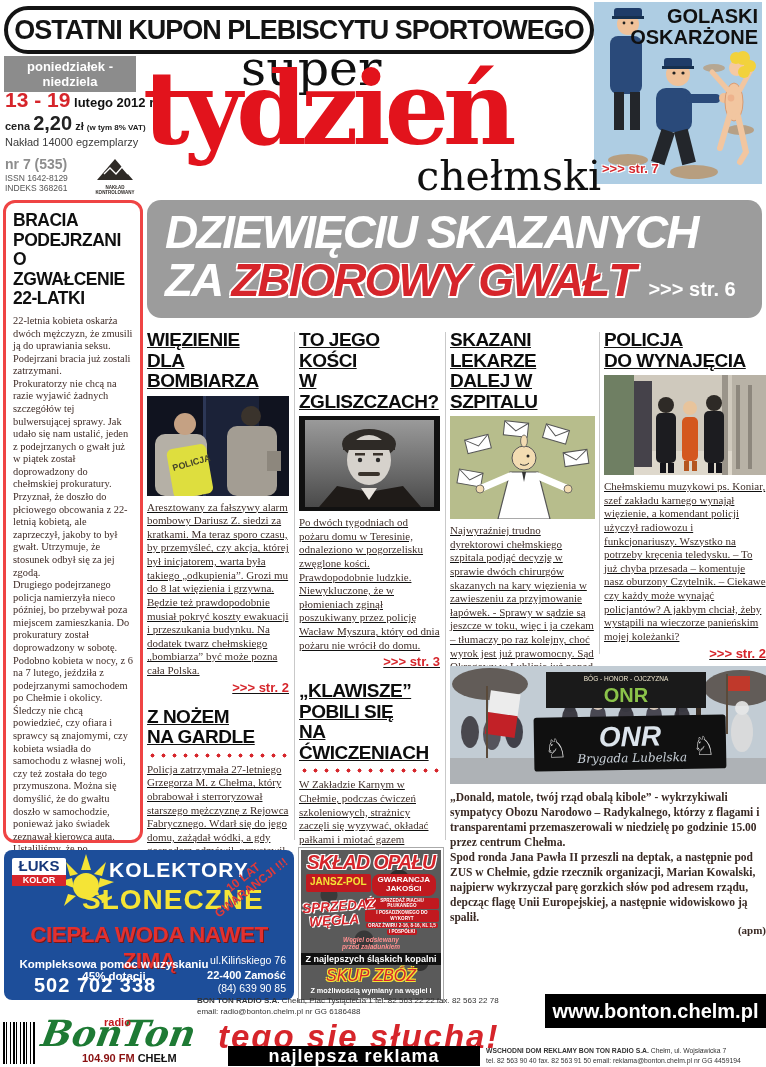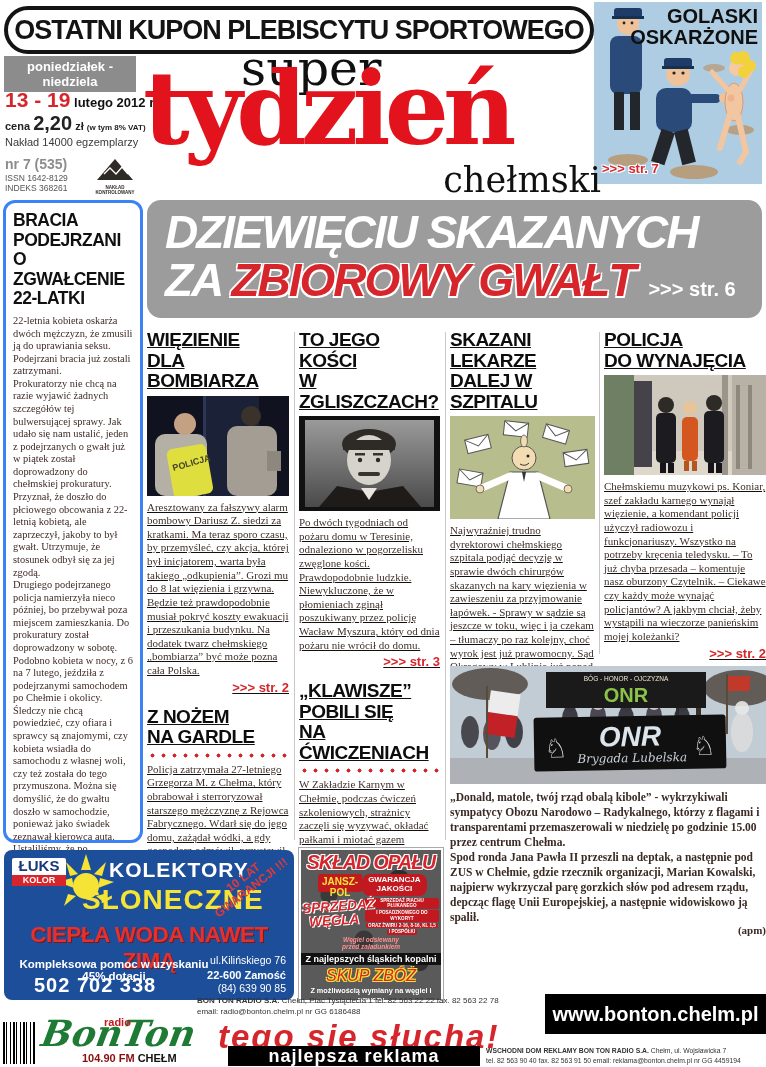--- a/index.html
+++ b/index.html
@@ -32,32 +32,32 @@
   .issue{left:5px;top:156px;font-size:14px;font-weight:bold;color:#8d8d8d;}
   .issn{left:5px;top:173px;font-size:8.5px;color:#555;line-height:1.2;}
   .audit{left:88px;top:158px;width:54px;text-align:center;}
   .audit-label{font-size:4.5px;font-weight:bold;color:#2e2a26;line-height:1.1;}
 
   
   .mast{left:143px;top:44px;width:460px;height:152px;}
   .mast-super{position:absolute;left:98px;top:-4px;font-family:"DejaVu Serif",serif;font-size:49px;color:#101010;}
   .mast-tydzien{position:absolute;left:0px;top:14px;font-family:"DejaVu Serif",serif;font-weight:bold;
     font-size:101px;letter-spacing:-6px;color:#e2131c;line-height:1;}
-  .mast-chelmski{position:absolute;right:2px;bottom:-4px;font-family:"DejaVu Serif",serif;font-size:35px;color:#101010;}
+  .mast-chelmski{position:absolute;right:2px;bottom:-4px;font-family:"DejaVu Serif",serif;font-size:41px;color:#101010;}
 
   
   .lead{left:147px;top:200px;width:615px;height:118px;background:#9c9c9c;border-radius:14px;
     padding:8px 18px;box-sizing:border-box;}
   .lead-l1{font-style:italic;font-weight:bold;font-size:46px;letter-spacing:-2px;color:#fff;line-height:1.05;}
   .lead-l2{font-style:italic;font-weight:bold;font-size:46px;letter-spacing:-2px;color:#fff;line-height:1.05;}
   .lead-red{color:#d6252b;text-shadow:1.5px 1.5px 0 #fff,-1.5px -1.5px 0 #fff,1.5px -1.5px 0 #fff,-1.5px 1.5px 0 #fff;}
   .lead-ref{font-size:20px;font-style:normal;letter-spacing:0;margin-left:14px;color:#fff;font-weight:bold;}
 
   
-  .sidebar{left:3px;top:200px;width:140px;height:643px;border:3px solid #3b82f6;border-radius:12px;
+  .sidebar{left:3px;top:200px;width:140px;height:643px;border:3px solid #ef4444;border-radius:12px;
     box-sizing:border-box;padding:8px 7px;background:#fff;}
   .sb-title{font-weight:bold;font-size:17.5px;letter-spacing:-0.5px;line-height:1.12;color:#101010;}
   .sb-body{margin-top:6px;font-family:"Liberation Serif",serif;font-size:10.4px;line-height:1.21;color:#3f2b26;}
   .sb-byline{text-align:right;font-family:"Liberation Serif",serif;font-size:10.5px;color:#3f2b26;}
 
   
   .vrule{width:1px;background:#c9c9c9;}
   .col{box-sizing:border-box;text-decoration:underline;}
   .col-head{font-weight:bold;font-size:19px;letter-spacing:-0.5px;line-height:1.08;color:#0d0d0d;}
   .body-txt{font-family:"Liberation Serif",serif;font-size:11px;line-height:1.24;color:#41302a;margin-top:5px;}
@@ -90,37 +90,37 @@
   
   .ad-coal{left:299px;top:848px;width:144px;height:154px;box-sizing:border-box;border:2px solid #fff;
     outline:1px solid #aaa;background:
       radial-gradient(circle at 20% 30%,#3a3a3a 0 8px,transparent 9px),
       radial-gradient(circle at 70% 20%,#2e2e2e 0 10px,transparent 11px),
       radial-gradient(circle at 45% 60%,#383838 0 9px,transparent 10px),
       radial-gradient(circle at 85% 75%,#303030 0 8px,transparent 9px),
       #5a5a5a;overflow:hidden;text-align:center;}
   .coal-title{font-style:italic;font-weight:bold;font-size:19.5px;letter-spacing:-1px;color:#d6252b;
     text-shadow:1px 1px 0 #fff,-1px -1px 0 #fff,1px -1px 0 #fff,-1px 1px 0 #fff;margin-top:1px;}
-  .coal-row{display:flex;justify-content:space-between;padding:0 17px;}
+  .coal-row{display:flex;justify-content:space-between;padding:0 5px;}
   .coal-jansz{background:#c1191f;color:#f5e436;font-weight:bold;font-size:10px;padding:2px 4px;border-radius:2px;height:14px;}
   .coal-guar{background:#c1191f;color:#fff;font-weight:bold;font-size:8px;line-height:1.1;padding:2px 6px;border-radius:8px;}
   .coal-row2{display:flex;padding:0 2px;margin-top:1px;}
   .coal-sale{font-style:italic;font-weight:bold;font-size:13.5px;line-height:1;color:#d6252b;
     text-shadow:1px 1px 0 #fff,-1px -1px 0 #fff;width:62px;transform:rotate(-4deg);margin-top:3px;}
   .coal-small{flex:1;font-size:4.6px;font-weight:bold;color:#fff;line-height:1.25;}
   .coal-small span{background:#c1191f;padding:0 2px;display:inline-block;margin-top:1px;border-radius:2px;}
   .coal-sift{font-style:italic;font-weight:bold;font-size:6.5px;color:#ff8f8f;line-height:1.15;margin-top:1px;}
   .coal-best{background:#111;color:#fff;font-weight:bold;font-size:9px;padding:1px 0;margin-top:2px;}
   .coal-skup{font-style:italic;font-weight:normal;font-size:16px;color:#d6252b;line-height:1.1;
     text-shadow:1px 1px 0 #f5e436,-1px -1px 0 #f5e436,1px -1px 0 #f5e436,-1px 1px 0 #f5e436;margin-top:2px;}
   .coal-exch{color:#fff;font-weight:bold;font-size:7.3px;margin-top:1px;}
 
   
   .radio-contact{left:197px;top:996px;width:345px;font-size:8px;color:#333;line-height:1.35;}
-  .url-box{left:545px;top:994px;width:221px;height:40px;background:#000;color:#fff;display:flex;align-items:center;
+  .url-box{left:545px;top:994px;width:221px;height:34px;background:#000;color:#fff;display:flex;align-items:center;
     justify-content:center;font-weight:bold;font-size:20px;}
   .barcode{left:3px;top:1022px;width:32px;height:42px;
     background:repeating-linear-gradient(90deg,#000 0 2px,#fff 2px 3px,#000 3px 4px,#fff 4px 7px,#000 7px 8px,#fff 8px 10px);}
   .bonton{left:42px;top:1016px;width:170px;height:50px;}
   .bt-script{position:absolute;left:0;top:-4px;font-family:"DejaVu Serif",serif;font-style:italic;font-weight:bold;
     font-size:36px;color:#1e7a34;transform:skewX(-10deg);}
   .bt-radio{position:absolute;left:62px;top:0px;font-weight:bold;font-size:11px;color:#c1191f;}
   .bt-freq{position:absolute;left:40px;top:36px;font-weight:bold;font-size:11px;color:#8a1010;}
   .bt-freq b{color:#111;}
   .slogan{left:218px;top:1018px;width:548px;font-weight:bold;font-style:italic;font-size:33px;letter-spacing:2px;
@@ -445,21 +445,21 @@
     <div class="solar-t2">SŁONECZNE</div>
     <div class="solar-warranty">
       <div>10 LAT</div>
       <div>GWARANCJI !!!</div>
     </div>
     <div class="solar-slogan">CIEPŁA WODA NAWET ZIMĄ</div>
     <div class="solar-help">Kompleksowa pomoc w uzyskaniu 45% dotacji</div>
     <div class="solar-phone">502 702 338</div>
     <div class="solar-addr">
       <div>ul.Kilińskiego 76</div>
-      <b>22-600 Zamość</b>
+      <b>22-400 Zamość</b>
       <div>(84) 639 90 85</div>
     </div>
   </div>
 
   <div class="abs ad-coal">
     <div class="coal-title">SKŁAD OPAŁU</div>
     <div class="coal-row">
       <div class="coal-jansz">JANSZ-POL</div>
       <div class="coal-guar pre">GWARANCJA
 JAKOŚCI</div>

